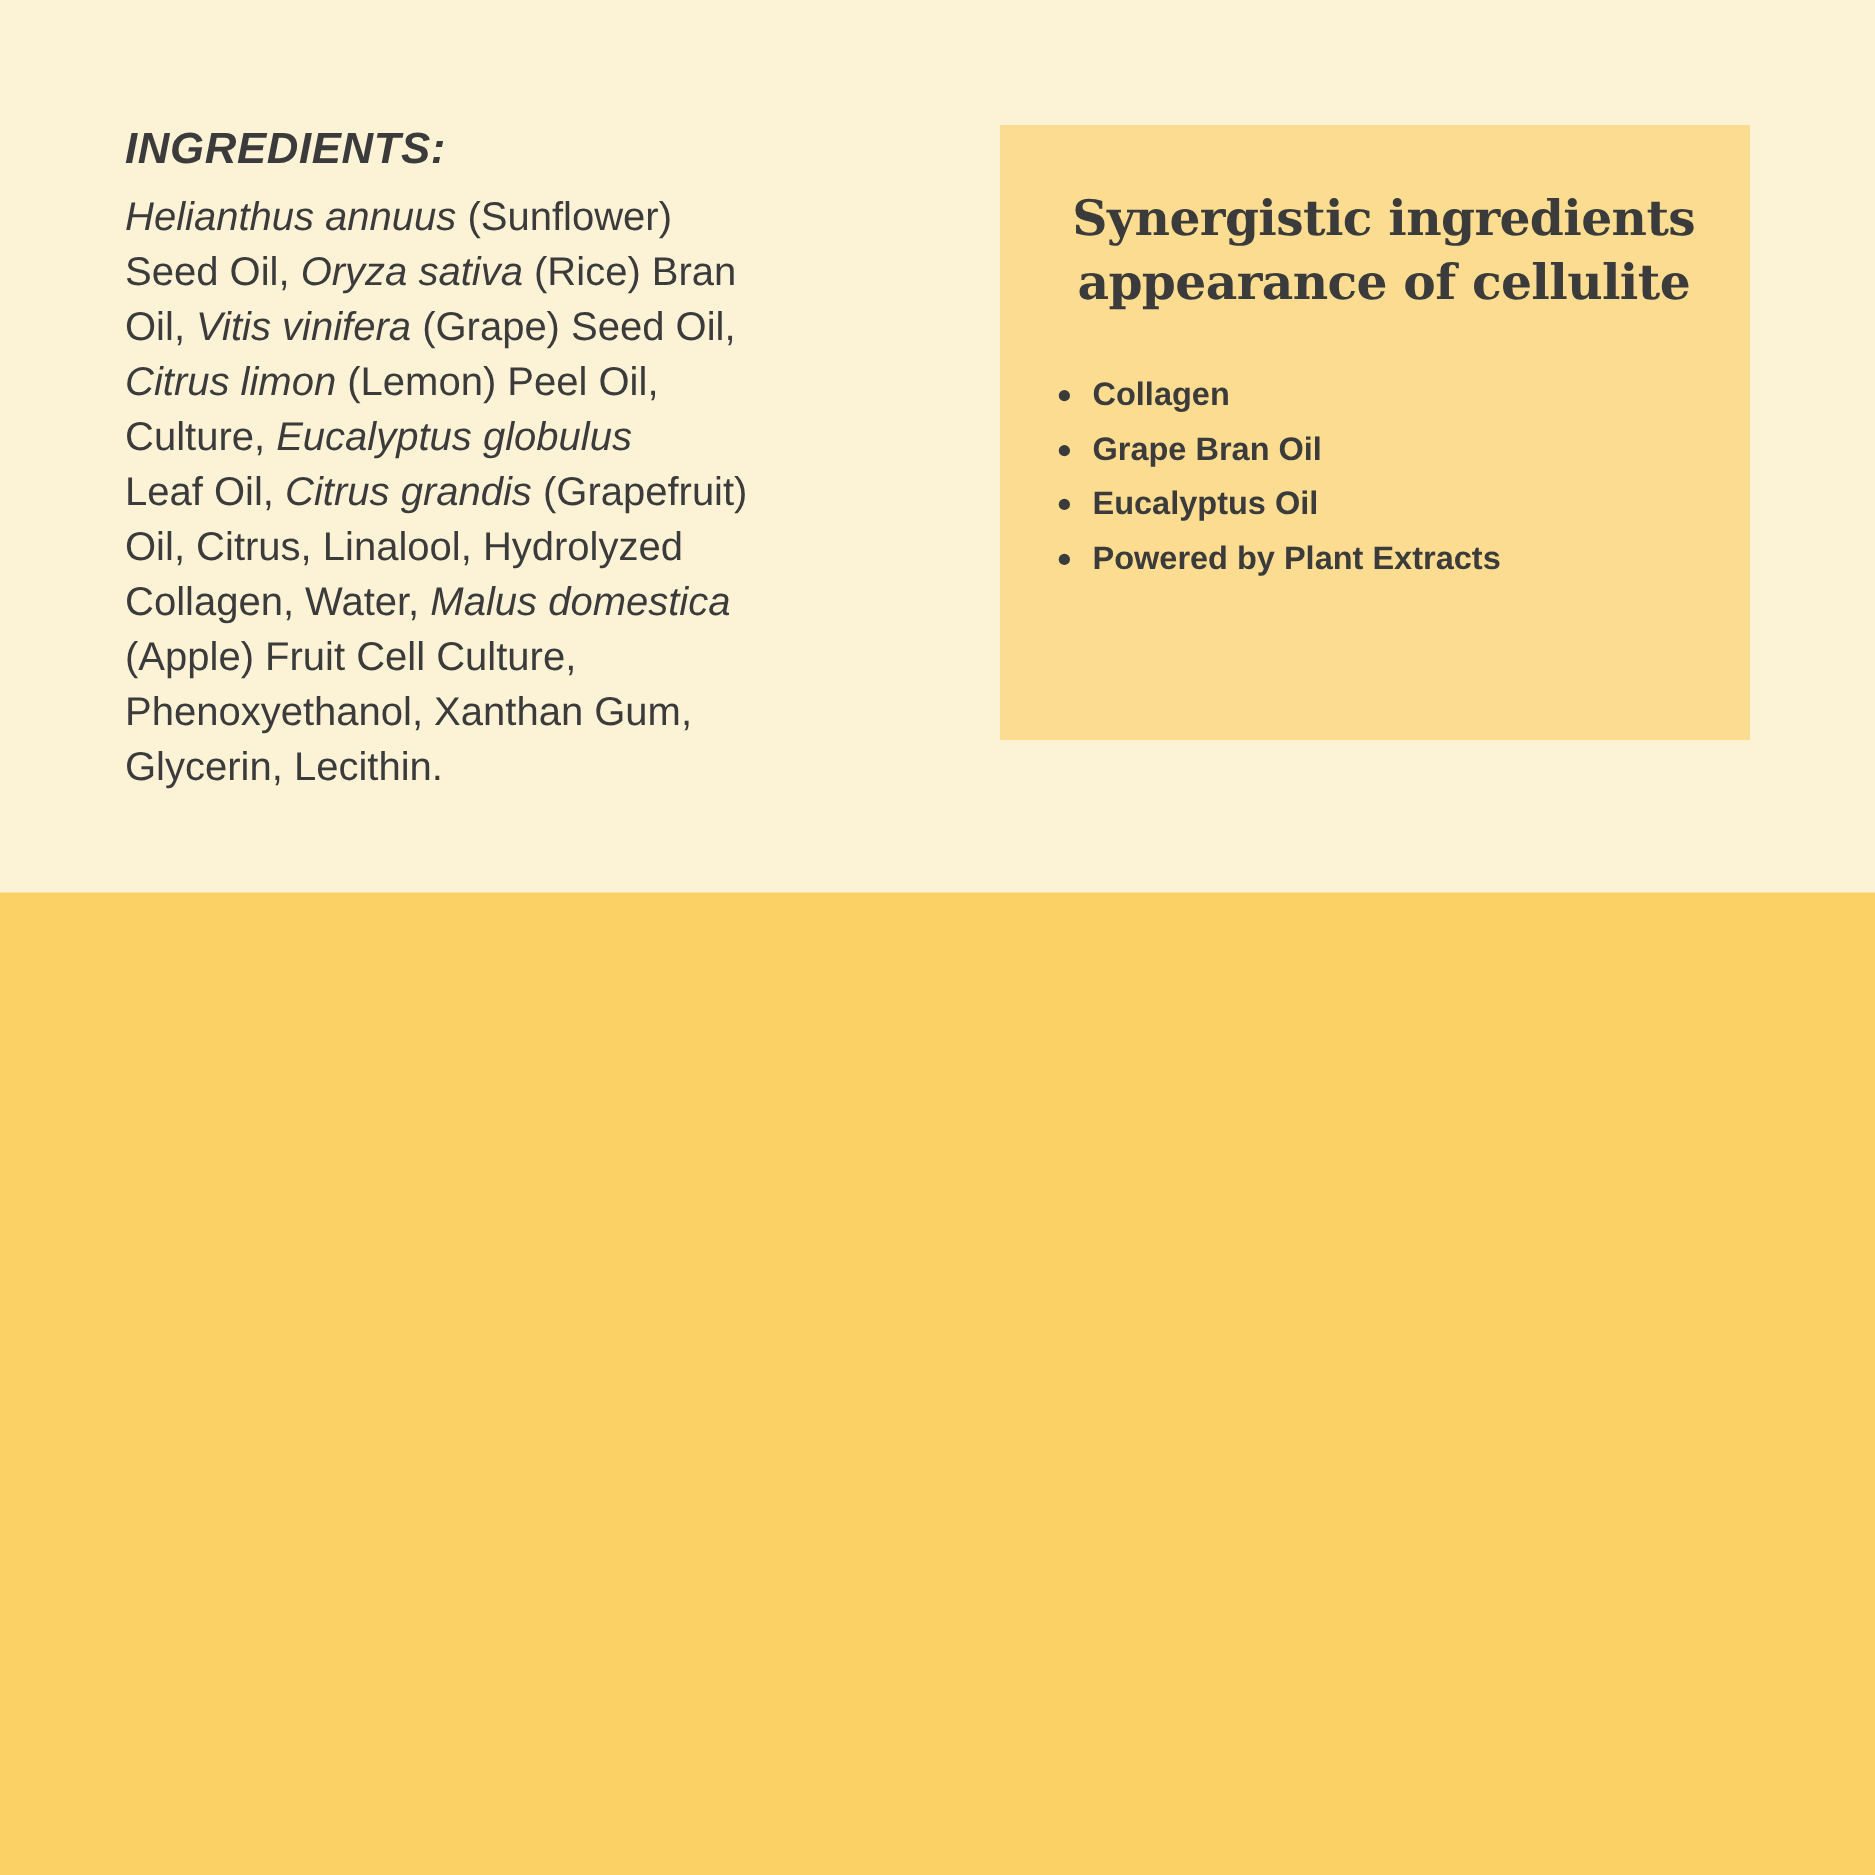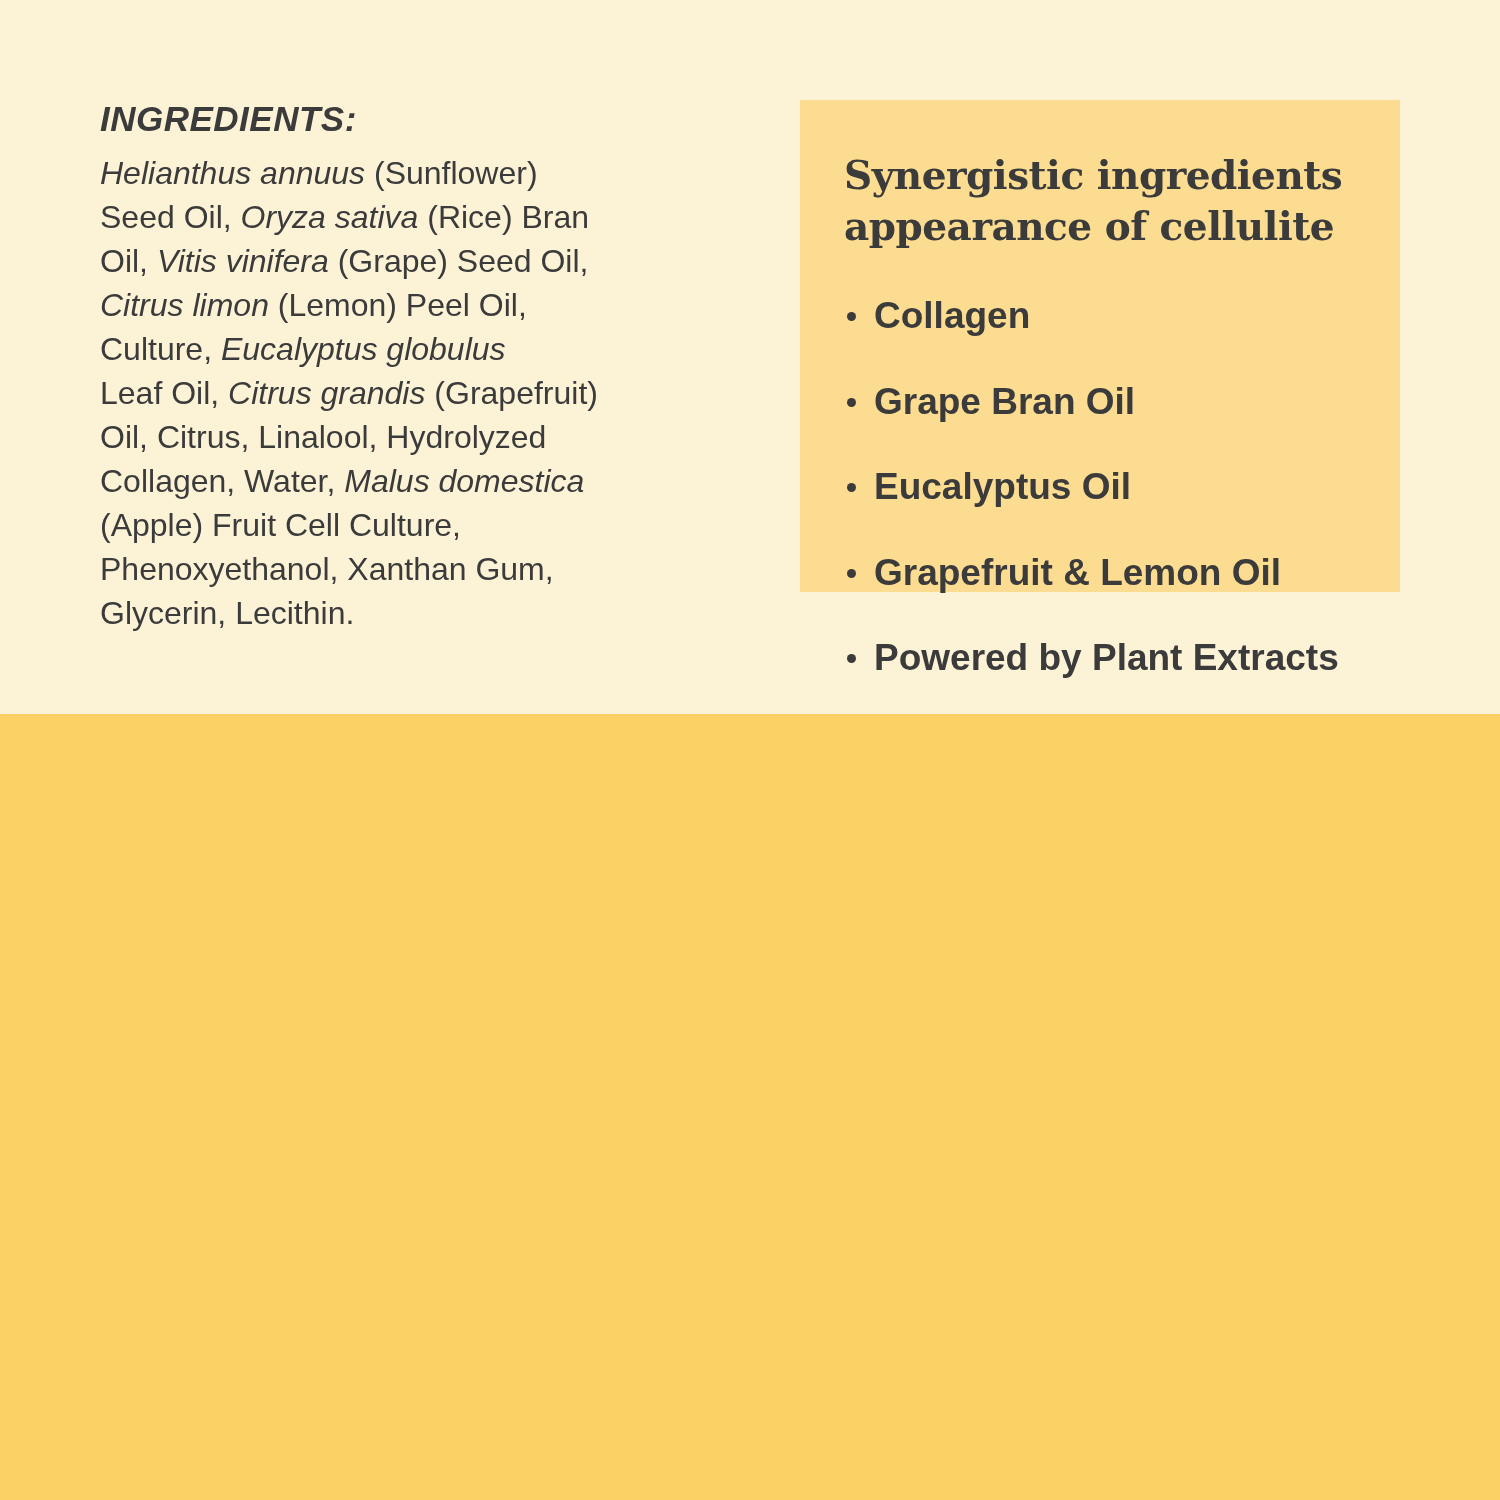--- a/index.html
+++ b/index.html
@@ -48,33 +48,33 @@
     background: var(--box, #FBDC90);
     box-sizing: border-box;
     padding: 50px 30px 0 44px;
   }
   .box-heading .line {
     font-family: "DejaVu Serif", "Liberation Serif", serif;
     font-weight: 600;
     font-size: 39px;
     line-height: 51px;
     letter-spacing: -0.5px;
+    text-align: center;
   }
   .benefits-list {
     list-style: none;
     margin: 42px 0 0 0;
     padding: 0;
   }
   .benefits-list li {
     position: relative;
     padding-left: 30px;
-    font-size: 37px;
+    font-size: 26px;
     line-height: 43.5px;
     font-weight: bold;
-    margin-top: 42px;
   }
   .benefits-list li::before {
     content: "";
     position: absolute;
     left: 3px; top: 18px;
     width: 9px; height: 9px;
     border-radius: 50%;
     background: var(--ink, #3B3B3B);
   }
 </style>
@@ -104,21 +104,20 @@
 
     <div class="block benefits-box">
       <div class="box-heading">
           <div class="line">Synergistic ingredients</div>
           <div class="line">appearance of cellulite</div>
         </div>
       <ul class="benefits-list">
           <li>Collagen</li>
           <li>Grape Bran Oil</li>
           <li>Eucalyptus Oil</li>
-          <li>Grapefruit &amp; Lemon Oil</li>
           <li>Powered by Plant Extracts</li>
         </ul>
     </div>
 
   </div>
 
   <div class="bottom-section">
 
     
 

